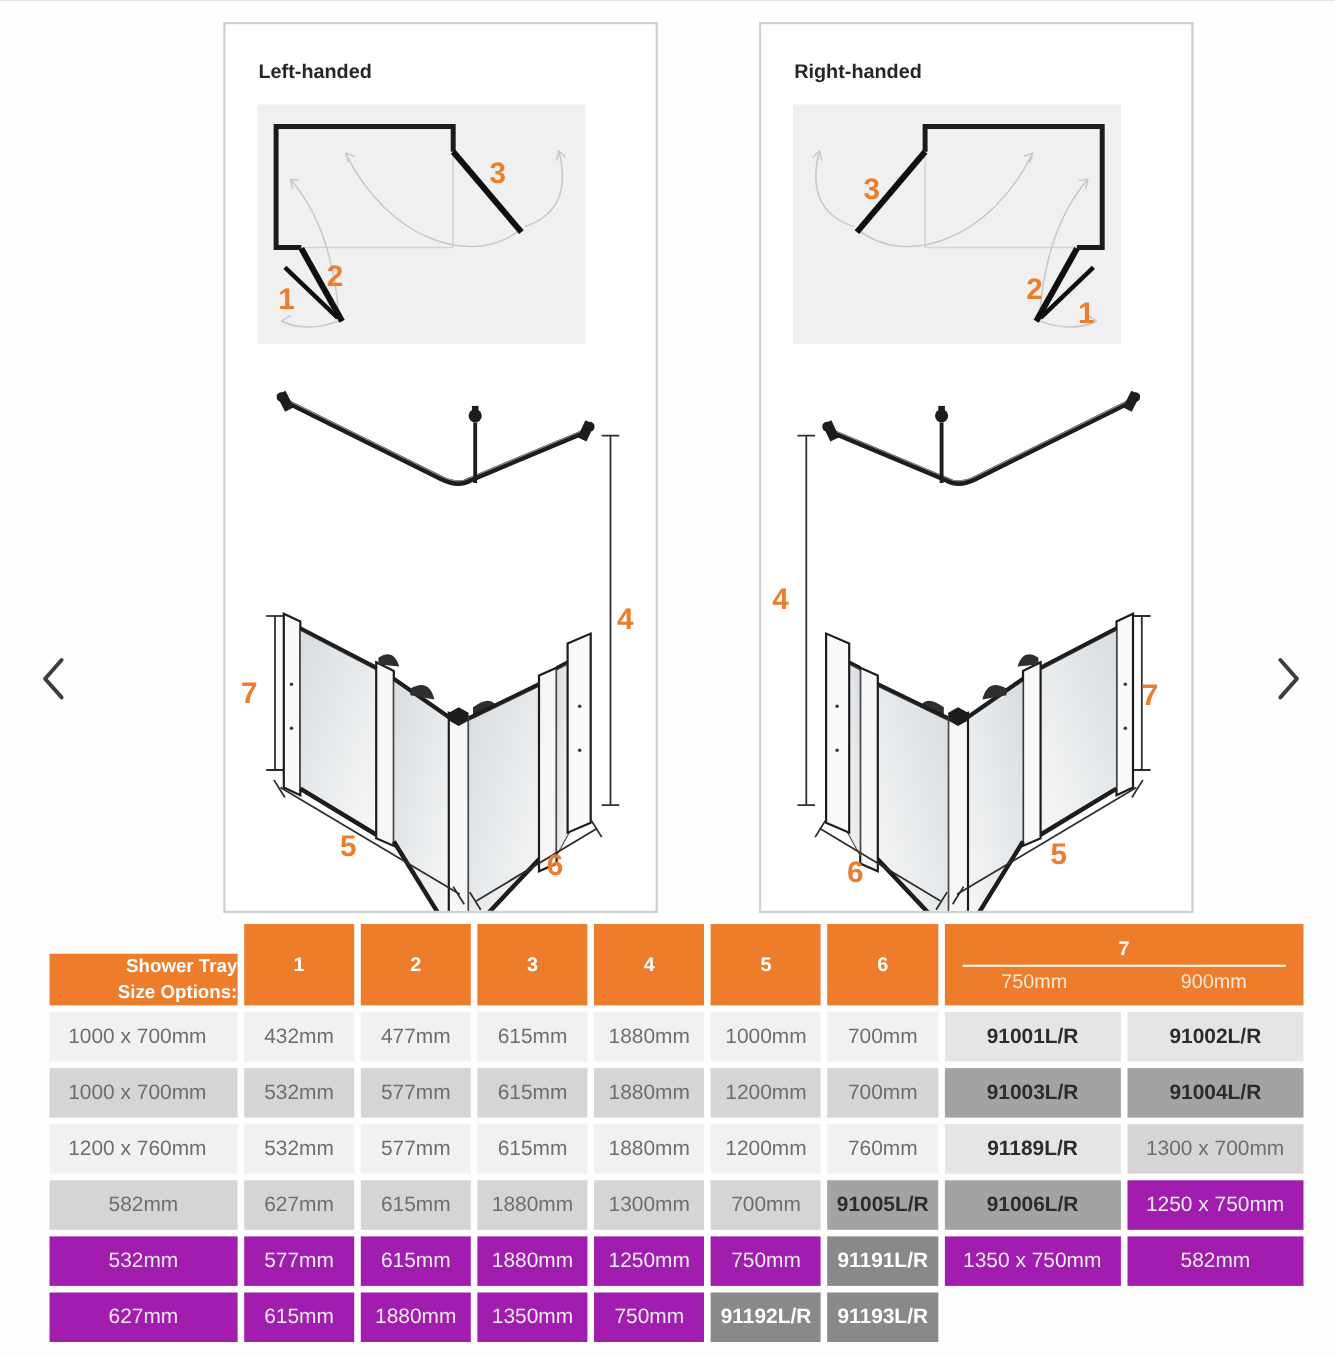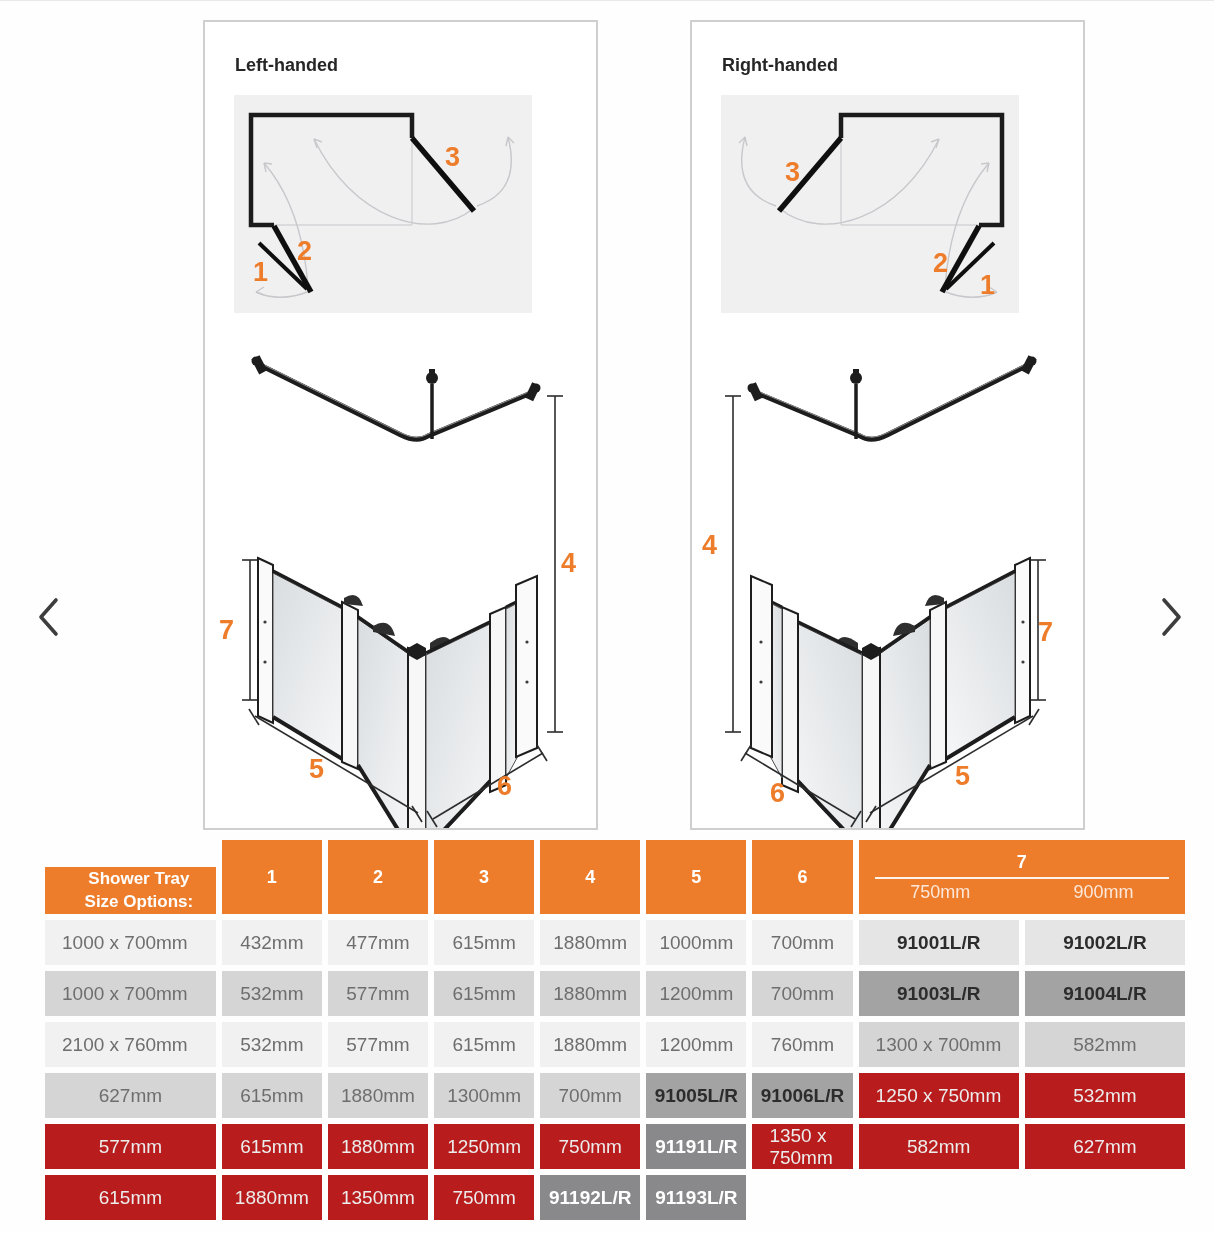--- a/index.html
+++ b/index.html
@@ -46,32 +46,32 @@
 
   
   .spec-table{
     position:absolute;left:45px;top:840px;width:1140px;
     display:grid;gap:6px;
     grid-template-columns:1.62fr repeat(6,0.95fr) 1.52fr 1.52fr;
     grid-template-rows:74px repeat(6,45px);
     font-size:19px;
   }
   .th{background:#ee7d2b;color:#ffffff;font-weight:700;display:flex;align-items:center;justify-content:center;font-size:18px;}
-  .th-label{flex-direction:column;align-items:center;justify-content:center;padding-left:17px;font-size:17px;line-height:1.3;margin-top:27px;}
+  .th-label{flex-direction:column;align-items:flex-end;justify-content:center;padding-left:17px;font-size:17px;line-height:1.3;margin-top:27px;}
   .th-col7{grid-column:span 2;flex-direction:column;justify-content:center;}
   .col7-rule{width:90%;height:2px;background:rgba(255,255,255,0.9);margin:4px 0 3px 0;}
   .col7-subs{display:flex;width:100%;font-weight:400;color:rgba(255,255,255,0.82);font-size:18px;}
   .col7-subs span{flex:1;text-align:center;}
 
   .td{display:flex;align-items:center;justify-content:center;color:#6e6e6e;}
-  .td.size{justify-content:flex-start;padding-left:17px;}
+  .td.size{justify-content:flex-start;padding-left:17px;text-align:right;}
   .td.code{font-weight:700;color:#2c2c2c;}
   .rl{background:#f1f1f2;}
   .rm{background:#d5d5d6;}
-  .rd{background:#b91c1c;color:#ececec;}
+  .rd{background:#a21caf;color:#ececec;}
   .rl.code{background:#e5e5e5;}
   .rm.code{background:#a3a3a3;}
   .rd.code{background:#89898b;color:#ffffff;}
 </style>
 </head>
 <body>
 
 <div class="top-rule"></div>
 
 <svg width="0" height="0" style="position:absolute" aria-hidden="true">
@@ -254,27 +254,28 @@
   <div class="td size rm">1000 x 700mm</div>
   <div class="td rm">532mm</div>
   <div class="td rm">577mm</div>
   <div class="td rm">615mm</div>
   <div class="td rm">1880mm</div>
   <div class="td rm">1200mm</div>
   <div class="td rm">700mm</div>
   <div class="td code rm">91003L/R</div>
   <div class="td code rm">91004L/R</div>
 
-  <div class="td size rl">2100 x 760mm</div>
+  <div class="td size rl">1200 x 760mm</div>
   <div class="td rl">532mm</div>
   <div class="td rl">577mm</div>
   <div class="td rl">615mm</div>
   <div class="td rl">1880mm</div>
   <div class="td rl">1200mm</div>
   <div class="td rl">760mm</div>
+  <div class="td code rl">91189L/R</div>
 
   <div class="td size rm">1300 x 700mm</div>
   <div class="td rm">582mm</div>
   <div class="td rm">627mm</div>
   <div class="td rm">615mm</div>
   <div class="td rm">1880mm</div>
   <div class="td rm">1300mm</div>
   <div class="td rm">700mm</div>
   <div class="td code rm">91005L/R</div>
   <div class="td code rm">91006L/R</div>

